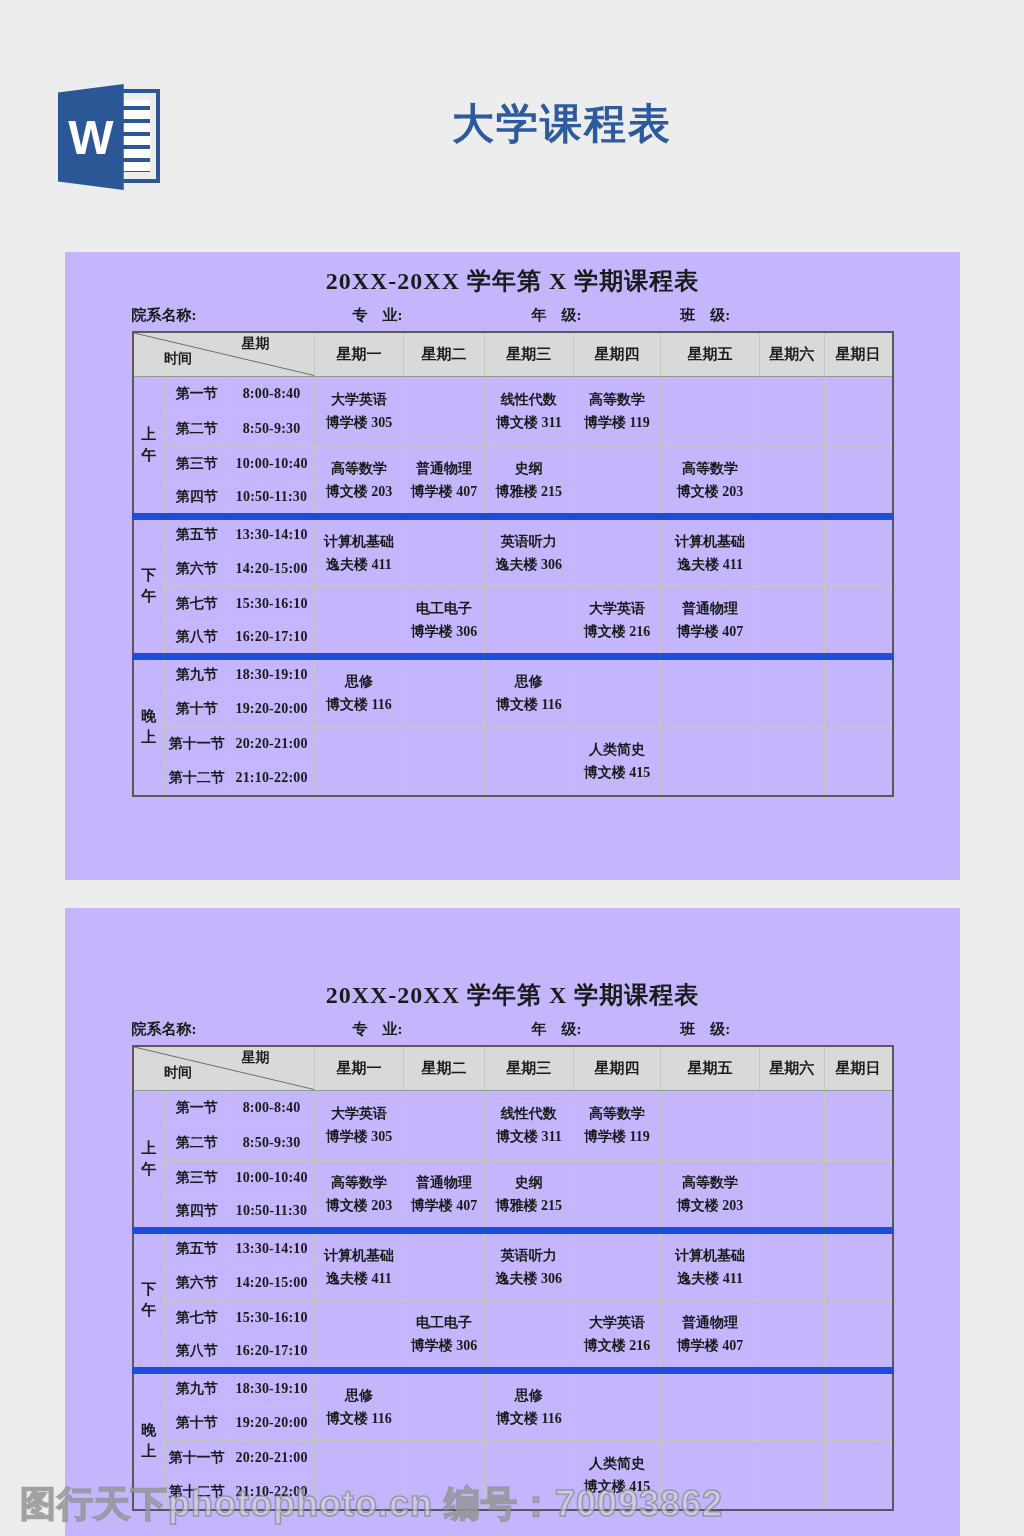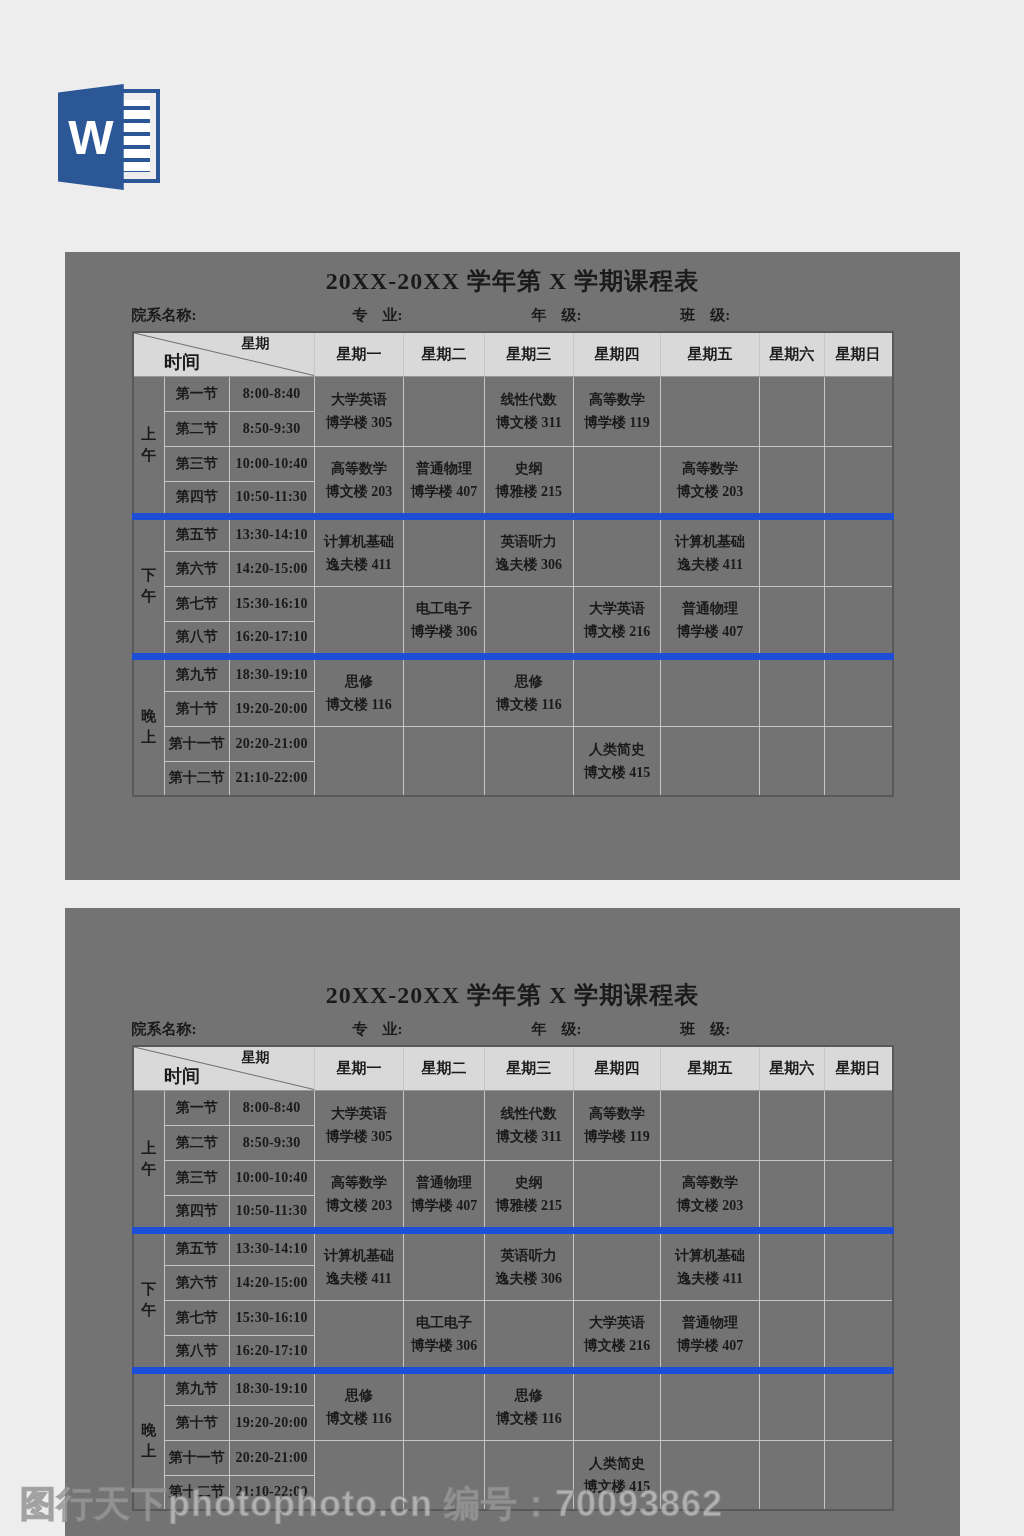--- a/index.html
+++ b/index.html
@@ -34,21 +34,21 @@
     text-align:center; font-size:42px; font-weight:700; color:#2e5b9e;
     letter-spacing:2px;
   }
   .banner-sub {
     position:absolute; left:100px; right:0; top:156px;
     text-align:center; font-size:24px; font-weight:400; color:#333;
   }
 
   
   .page {
-    position:absolute; left:65px; width:895px; background:#737373;
+    position:absolute; left:65px; width:895px; background:#c4b5fd;
     font-family:"Liberation Serif","DejaVu Serif",serif;
     font-weight:700; color:#1a1a1a;
   }
   .page1 { top:252px; height:628px; padding-top:12px; }
   .page2 { top:908px; height:628px; padding-top:70px; }
 
   .doc-title { text-align:center; font-size:24px; line-height:34px; letter-spacing:1px; }
 
   .info-row {
     position:relative; width:762px; margin:8px auto 3px auto;
@@ -69,21 +69,21 @@
     border:1px solid #c6c6c6;
     text-align:center; vertical-align:middle;
     padding:0; overflow:hidden;
   }
   .sched-table tr      { height:35px; }
   .sched-table tr.hdr  { height:44px; }
   .sched-table tr.hdr td { background:#d9d9d9; border-bottom:1px solid #979797; font-size:15px; }
   .sched-table td.corner { position:relative; border-bottom:1px solid #6e6e6e; }
   .sched-table td.corner svg { position:absolute; left:0; top:0; width:100%; height:100%; }
   .sched-table .c-week { position:absolute; top:2px;    left:60%; font-size:14px; }
-  .sched-table .c-time { position:absolute; bottom:2px; left:17%; font-size:18px; }
+  .sched-table .c-time { position:absolute; bottom:8px; left:17%; font-size:14px; }
   .sched-table td.grp { font-size:15px; line-height:21px; }
   .sched-table td.per { font-size:14px; }
   .sched-table td.tim { font-size:14px; letter-spacing:0.2px; }
   .sched-table td.crs { font-size:14px; }
   .sched-table td.crs div { line-height:23px; }
   .sched-table tr.gstart td { border-top:7px solid #1d4ed8; }
 
   
   .watermark {
     position:absolute; left:20px; top:1480px; white-space:nowrap;
@@ -94,20 +94,21 @@
   }
 </style>
 </head>
 <body>
 
 <div class="banner">
   <div class="wicon">
     <div class="pagepart"></div>
     <div class="wpanel">W</div>
   </div>
+  <div class="banner-title">大学课程表</div>
 </div>
 
 <div class="page page1" id="page1">
   <div class="doc-title">20XX-20XX 学年第 X 学期课程表</div>
   <div class="info-row">
     <span class="i0">院系名称:</span>
     <span class="i1">专　业:</span>
     <span class="i2">年　级:</span>
     <span class="i3">班　级:</span>
   </div>

